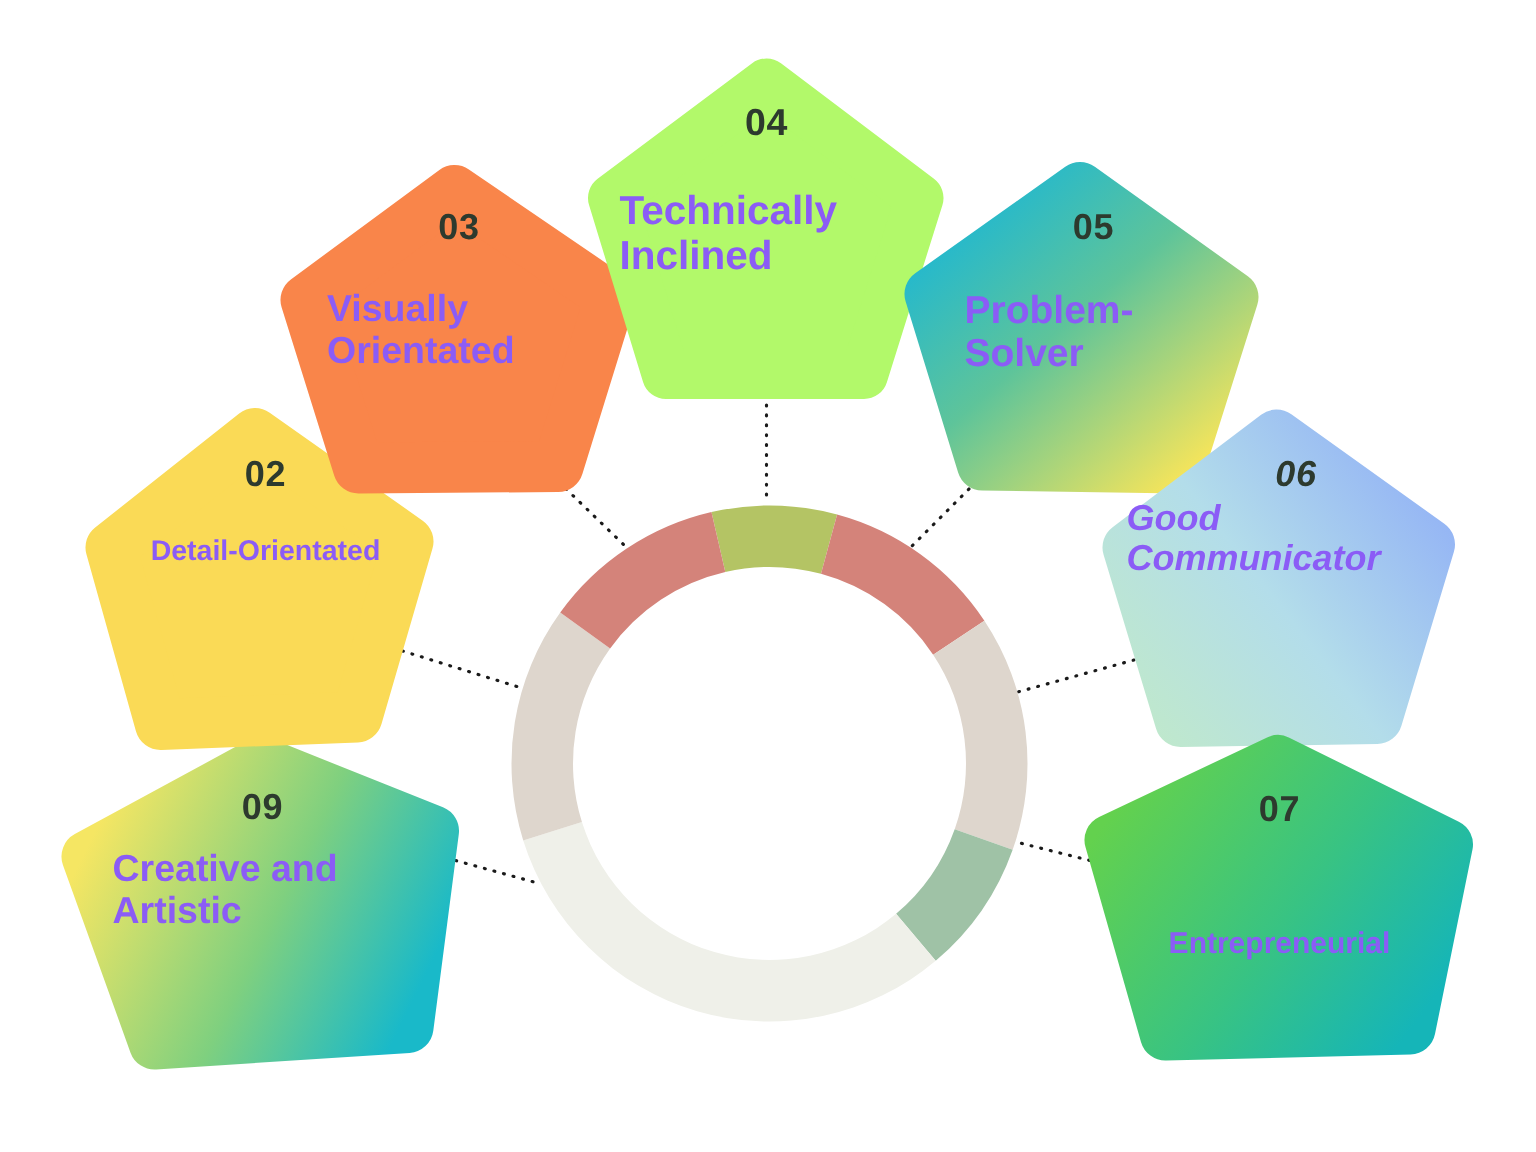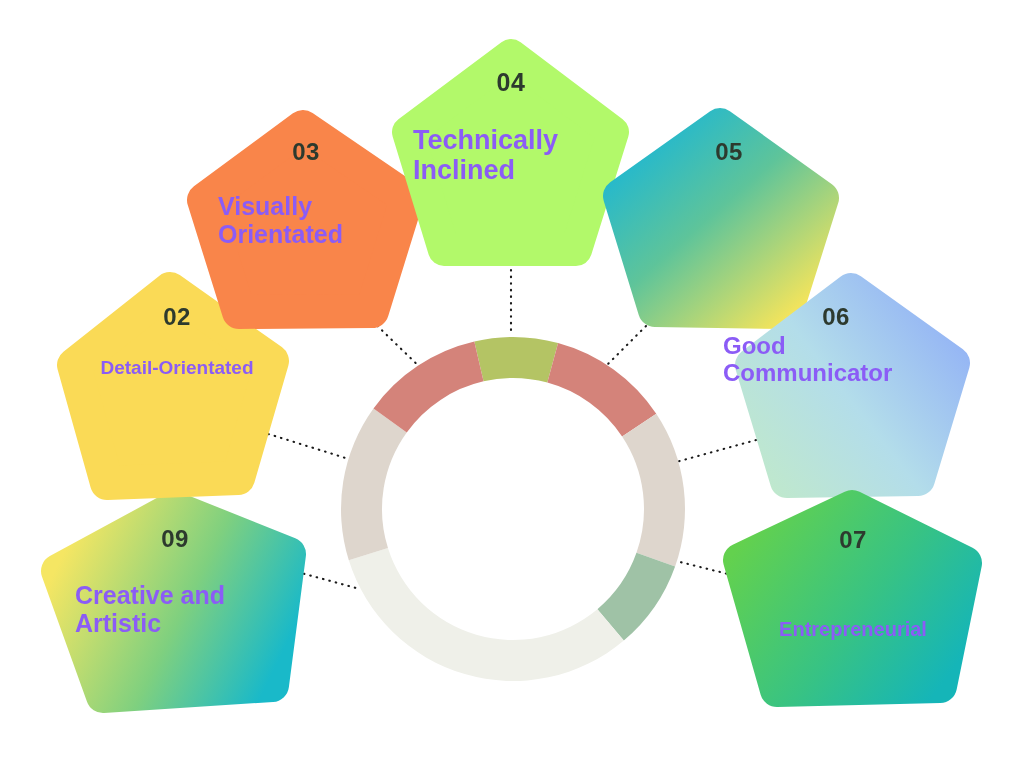--- a/index.html
+++ b/index.html
@@ -122,43 +122,44 @@
       <path fill="#f9854a" d="M 303 127 L 407 198 L 372 311 L 239 312 L 204 200 Z" stroke="#f9854a" stroke-width="34" stroke-linejoin="round"></path>
       <path fill="#b2f96a" d="M 511 55 L 613 132 L 576 250 L 444 250 L 408 132 Z" stroke="#b2f96a" stroke-width="32" stroke-linejoin="round"></path>
       <path fill="url(#grad05)" d="M 720 125 L 822 198 L 786 312 L 655 310 L 620 196 Z" stroke="url(#grad05)" stroke-width="34" stroke-linejoin="round"></path>
       <path fill="url(#grad06)" d="M 851 290 L 953 363 L 918 479 L 787 481 L 752 365 Z" stroke="url(#grad06)" stroke-width="34" stroke-linejoin="round"></path>
       <path fill="url(#grad07)" d="M 852 507 L 965 563 L 940 686 L 777 690 L 740 560 Z" stroke="url(#grad07)" stroke-width="34" stroke-linejoin="round"></path>
     </g>
   </svg>
 
   <div class="node" id="node-01" style="left:55px; top:527px; width:240px;">
     <div class="num">09</div>
-    <div class="lbl" style="margin-top:30px; max-width:200px;">Creative and Artistic</div>
+    <div class="lbl" style="margin-top:14px; max-width:200px;">Creative and Artistic</div>
   </div>
 
   <div class="node" id="node-02" style="left:57px; top:305px; width:240px;">
     <div class="num">02</div>
     <div class="lbl" style="margin-top:28px; max-width:180px;">Detail-Orientated</div>
   </div>
 
   <div class="node" id="node-03" style="left:187px; top:140px; width:238px;">
     <div class="num">03</div>
     <div class="lbl" style="margin-top:28px; max-width:176px;">Visually Orientated</div>
   </div>
 
   <div class="node" id="node-04" style="left:392px; top:70px; width:238px;">
     <div class="num">04</div>
     <div class="lbl" style="margin-top:30px; max-width:196px;">Technically Inclined</div>
   </div>
 
   <div class="node" id="node-05" style="left:604px; top:140px; width:238px;">
     <div class="num">05</div>
+    <div class="lbl" style="margin-top:28px; max-width:160px;">Problem-Solver</div>
   </div>
 
-  <div class="node" id="node-06" style="left:716px; top:305px; width:240px;">
+  <div class="node" id="node-06" style="left:744px; top:305px; width:240px;font-style:italic;">
     <div class="num">06</div>
     <div class="lbl" style="margin-top:4px; max-width:226px;">Good Communicator</div>
   </div>
 
   <div class="node" id="node-07" style="left:735px; top:528px; width:236px;gap:48px;">
     <div class="num">07</div>
     <div class="lbl" style="margin-top:18px; max-width:220px;">Entrepreneurial</div>
   </div>
 
 </div>

